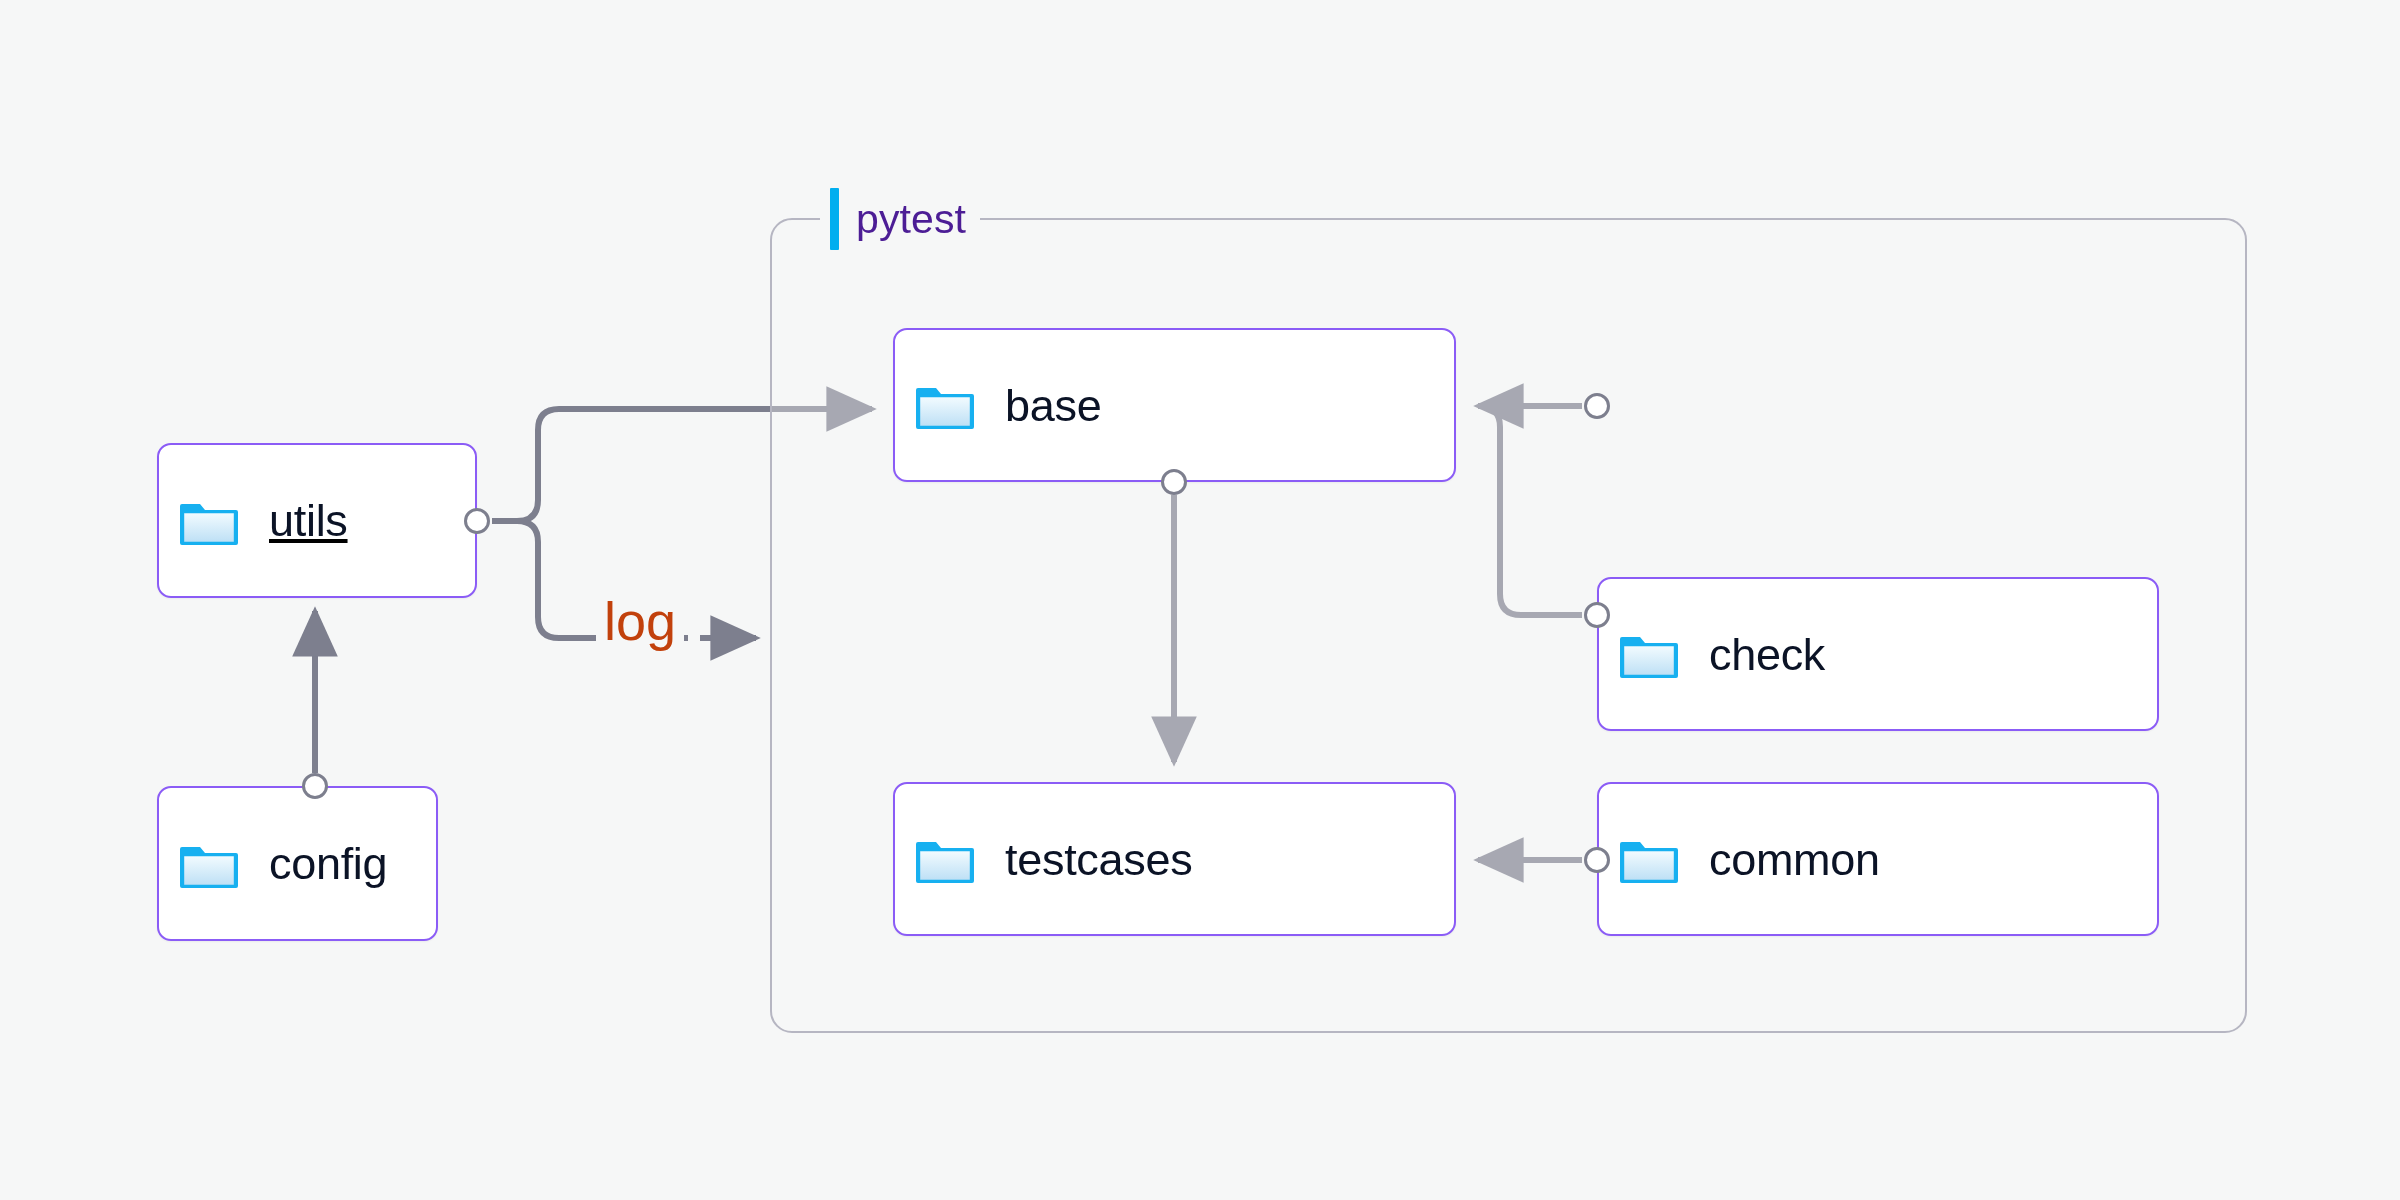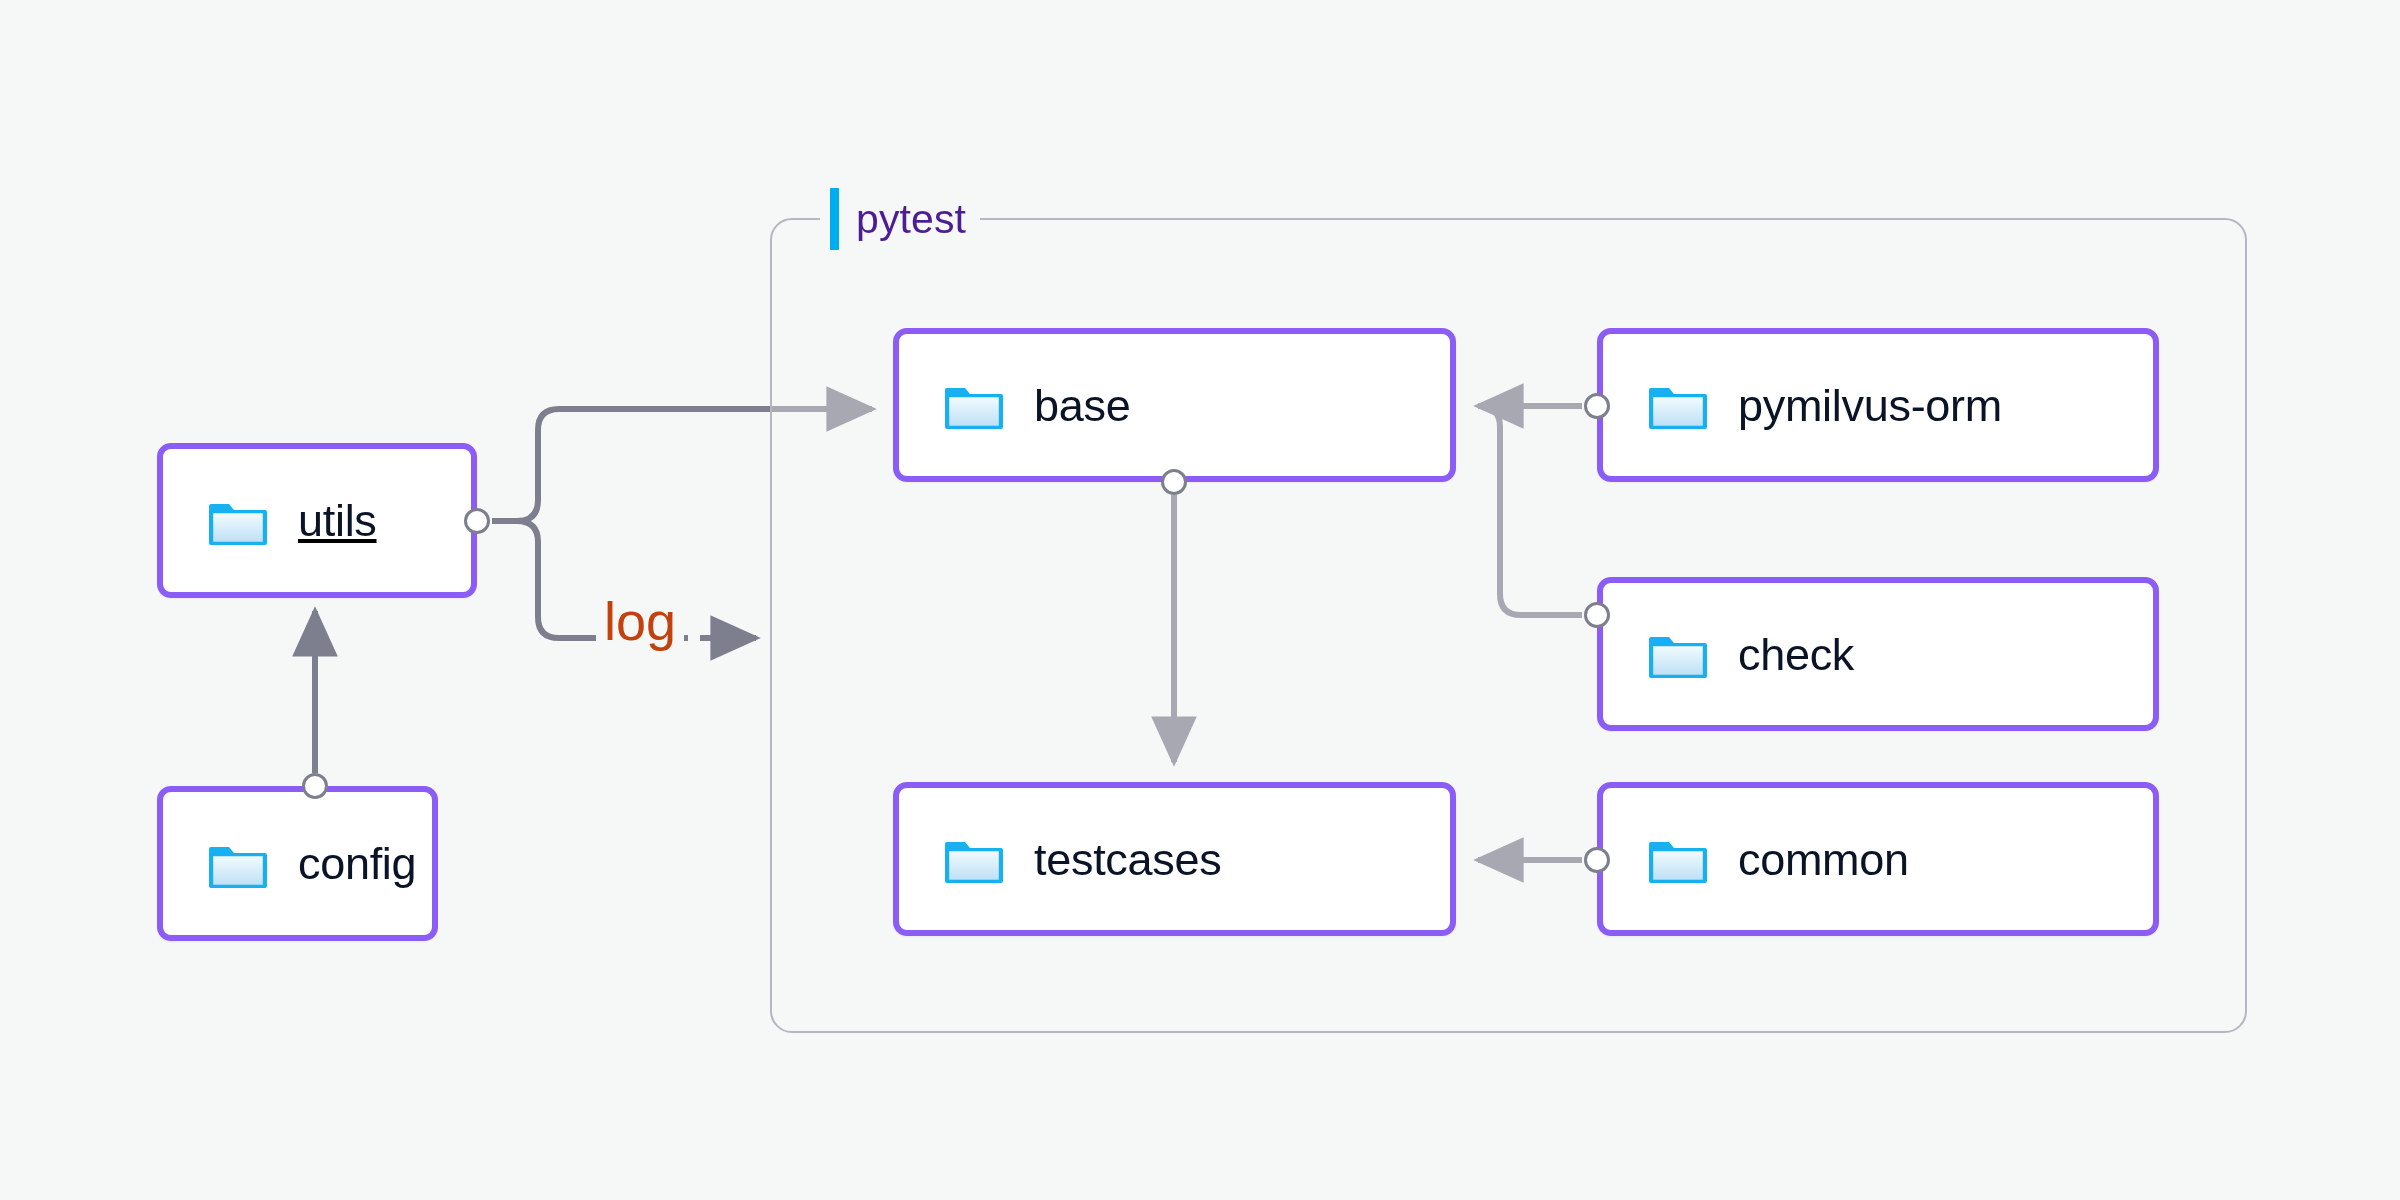--- a/index.html
+++ b/index.html
@@ -56,25 +56,25 @@
     color: #4c1d95;
     letter-spacing: 0.1px;
     white-space: nowrap;
     line-height: 1;
   }
   
   .node {
     position: absolute;
     box-sizing: border-box;
     background: #ffffff;
-    border: 6px solid #8b5cf6;
+    border: 2px solid #8b5cf6;
     border-radius: 14px;
     display: flex;
     align-items: center;
-    padding-left: 45px;
+    padding-left: 20px;
     gap: 30px;
     box-shadow: 0 1px 2px rgba(20,25,45,0.05);
   }
   .node-label {
     font-size: 45px;
     color: #0b1326;
     letter-spacing: -0.3px;
     white-space: nowrap;
     line-height: 1;
   }
@@ -177,27 +177,20 @@
   <div class="port" style="left:1161px; top:469px;"></div>
 
   <div class="node" style="left:893px; top:782px; width:563px; height:154px;">
     <svg class="folder-icon" viewBox="0 0 60 52">
       <path d="M3,9 h18 l5,6 h31 a2,2 0 0 1 2,2 v31 a2,2 0 0 1 -2,2 h-54 a2,2 0 0 1 -2,-2 v-37 a2,2 0 0 1 2,-2 z" fill="#17b0f0"></path>
       <path d="M5,17 h50 a1,1 0 0 1 1,1 v29 a1,1 0 0 1 -1,1 h-50 a1,1 0 0 1 -1,-1 v-29 a1,1 0 0 1 1,-1 z" fill="url(#folderGrad)" stroke="#17b0f0" stroke-width="2.4"></path>
     </svg>
     <span class="node-label">testcases</span>
   </div>
 
-  <div class="node" style="left:1597px; top:328px; width:562px; height:154px;">
-    <svg class="folder-icon" viewBox="0 0 60 52">
-      <path d="M3,9 h18 l5,6 h31 a2,2 0 0 1 2,2 v31 a2,2 0 0 1 -2,2 h-54 a2,2 0 0 1 -2,-2 v-37 a2,2 0 0 1 2,-2 z" fill="#17b0f0"></path>
-      <path d="M5,17 h50 a1,1 0 0 1 1,1 v29 a1,1 0 0 1 -1,1 h-50 a1,1 0 0 1 -1,-1 v-29 a1,1 0 0 1 1,-1 z" fill="url(#folderGrad)" stroke="#17b0f0" stroke-width="2.4"></path>
-    </svg>
-    <span class="node-label">pymilvus-orm</span>
-  </div>
   <div class="port" style="left:1584px; top:393px;"></div>
 
   <div class="node" style="left:1597px; top:537px; width:562px; height:154px;margin-top:40px;">
     <svg class="folder-icon" viewBox="0 0 60 52">
       <path d="M3,9 h18 l5,6 h31 a2,2 0 0 1 2,2 v31 a2,2 0 0 1 -2,2 h-54 a2,2 0 0 1 -2,-2 v-37 a2,2 0 0 1 2,-2 z" fill="#17b0f0"></path>
       <path d="M5,17 h50 a1,1 0 0 1 1,1 v29 a1,1 0 0 1 -1,1 h-50 a1,1 0 0 1 -1,-1 v-29 a1,1 0 0 1 1,-1 z" fill="url(#folderGrad)" stroke="#17b0f0" stroke-width="2.4"></path>
     </svg>
     <span class="node-label">check</span>
   </div>
   <div class="port" style="left:1584px; top:602px;"></div>

